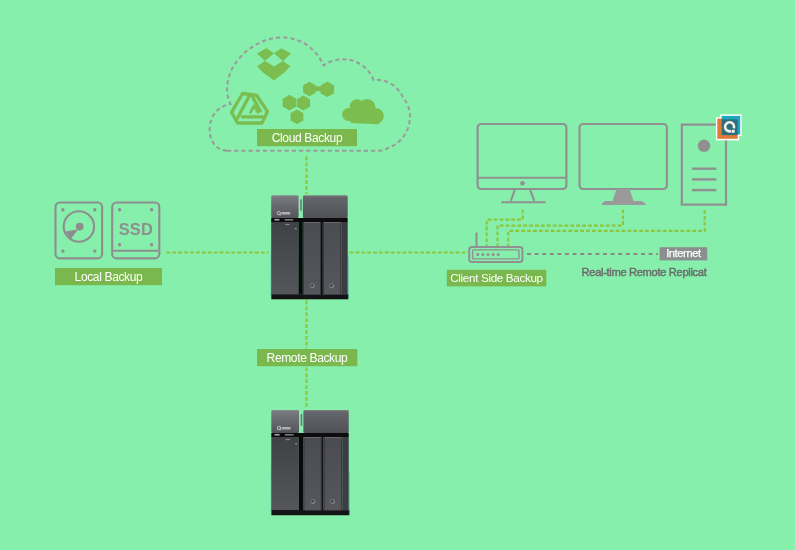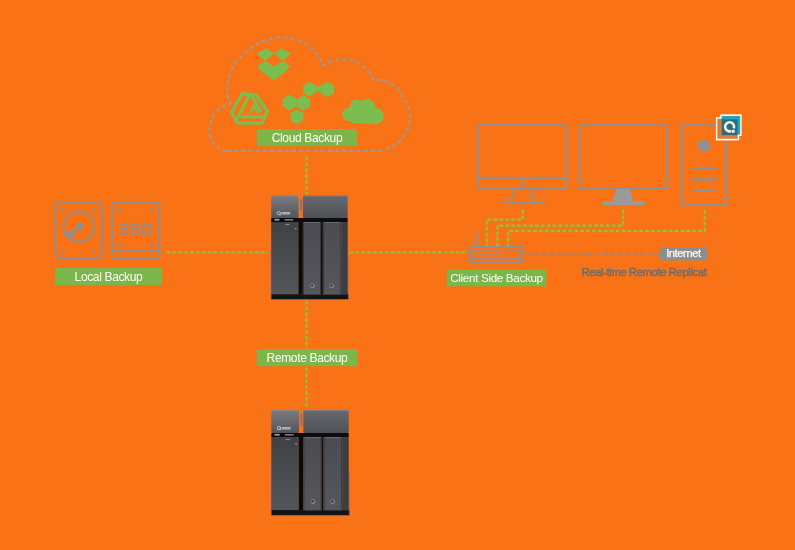--- a/index.html
+++ b/index.html
@@ -1,16 +1,16 @@
 <!DOCTYPE html>
 <html><head>
 <meta charset="utf-8">
 <style>
   html,body{margin:0;padding:0;background:#000;}
-  #stage{position:relative;width:795px;height:550px;background:#f97316;overflow:hidden;
+  #stage{position:relative;width:795px;height:550px;background:#86efac;overflow:hidden;
          font-family:"Liberation Sans", sans-serif;}
   text{filter:blur(0.01px);}
 </style>
 </head>
 <body>
 <div id="stage">
 <svg width="795" height="550" viewBox="0 0 795 550">
   <defs>
     <linearGradient id="capL" x1="0" y1="0" x2="0" y2="1">
       <stop offset="0" stop-color="#7b7c81"></stop>

